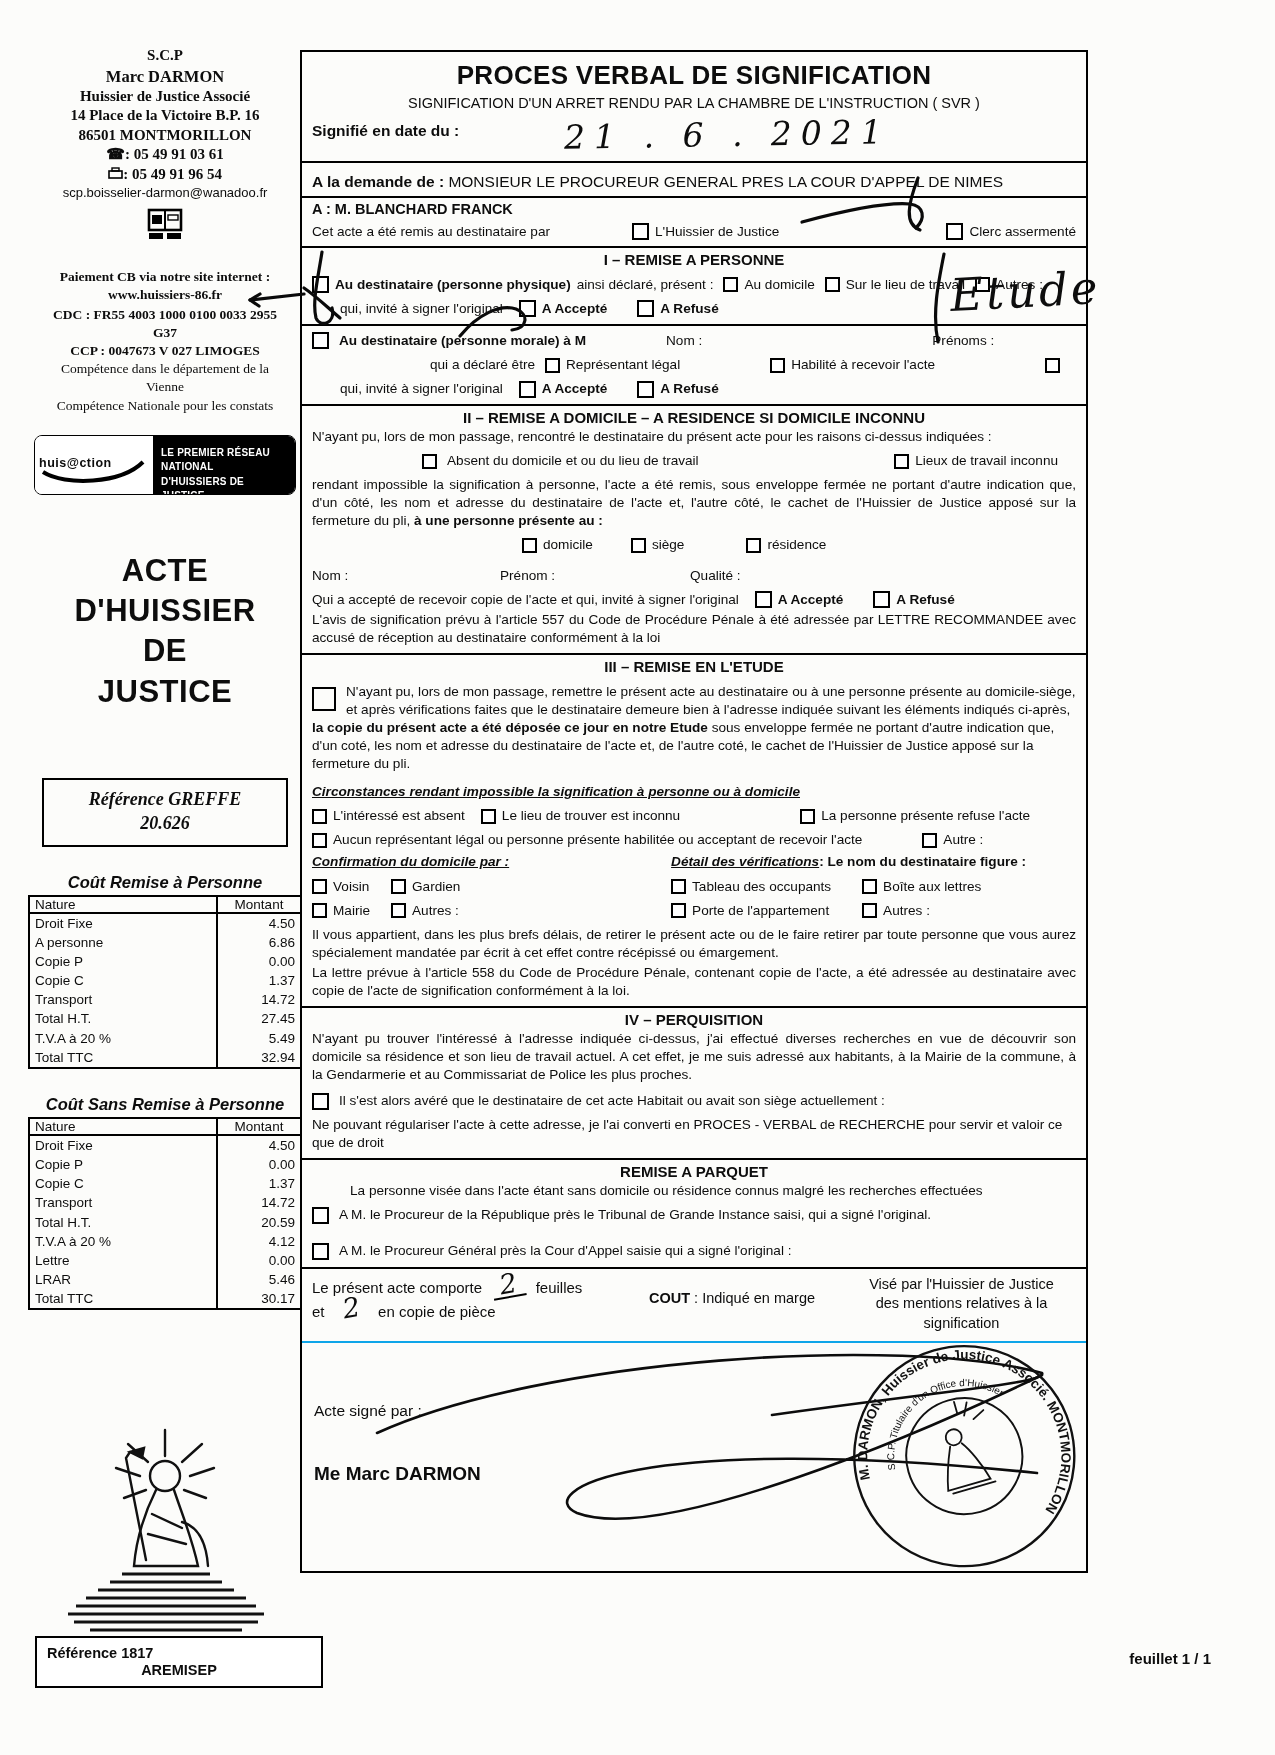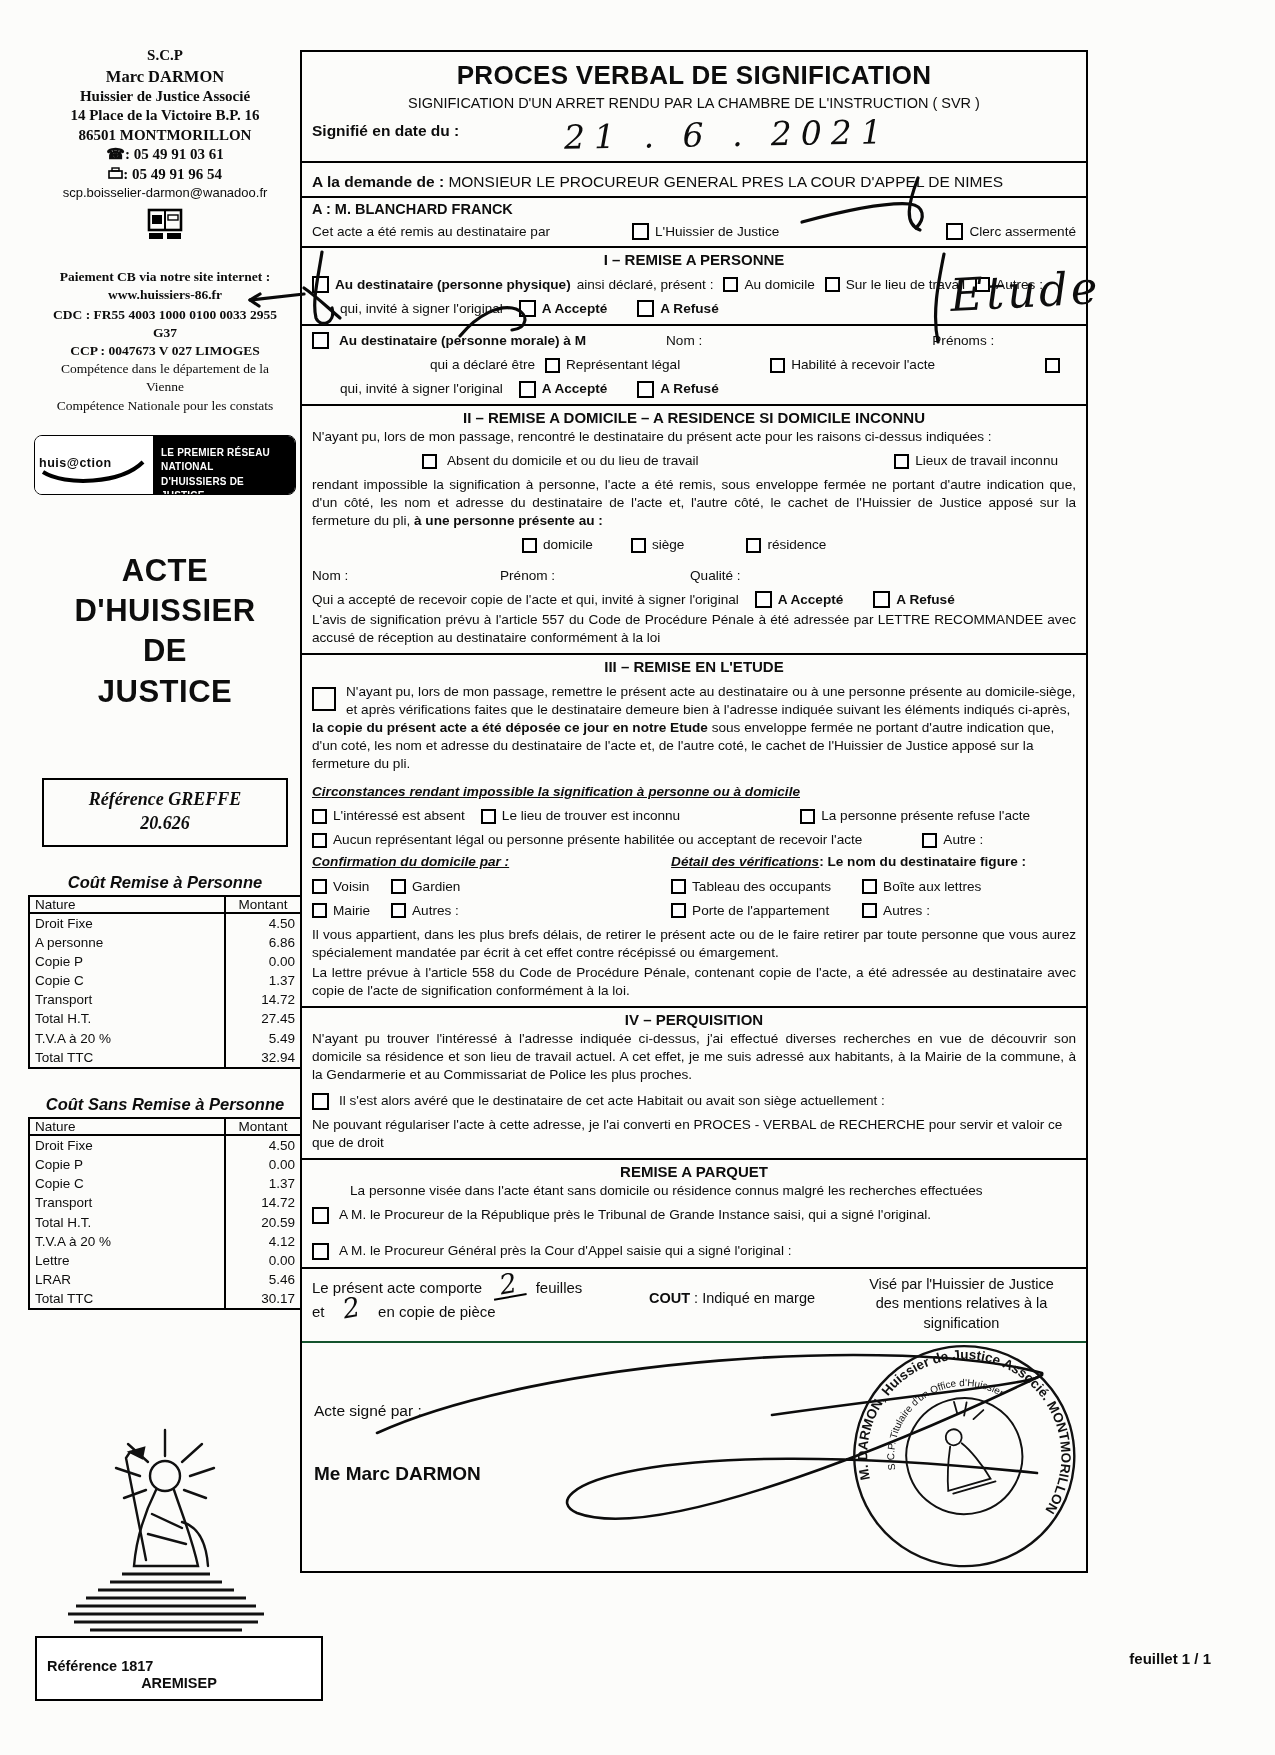--- a/index.html
+++ b/index.html
@@ -26,24 +26,24 @@
   .network-right { flex:1; background:#000; color:#fff; font-size:10px; font-weight:bold; padding:10px 5px 0 8px; line-height:1.45; letter-spacing:0.2px; }
   .acte-title { margin-top:56px; font-size:31px; font-weight:bold; line-height:1.3; letter-spacing:0.5px; }
   .greffe-box { margin:66px 14px 0; border:2px solid #000; padding:7px 4px 9px;
     font-family:"Liberation Serif", serif; font-style:italic; font-weight:bold; font-size:18px; line-height:1.35; }
   .cost { margin-top:26px; text-align:left; }
   .cost-title { text-align:center; font-style:italic; font-weight:bold; font-size:16.5px; margin-bottom:3px; }
   table.cost-t { width:100%; border-collapse:collapse; border:2px solid #000; font-size:13.5px; }
   .cost-t th { text-align:left; font-weight:normal; border-bottom:2px solid #000; padding:0 5px; }
   .cost-t th.amt { text-align:center; }
   .cost-t td { padding:0 5px; line-height:1.42; }
-  .cost-t .amt { border-left:2px solid #000; width:76px; text-align:right; }
+  .cost-t .amt { border-left:2px solid #000; width:84px; text-align:right; }
   .statue { margin-top:108px; }
   .bottom-ref { position:absolute; left:35px; top:1636px; width:288px; border:2px solid #000;
-    padding:20px 10px 8px; text-align:left; font-weight:bold; font-size:14.5px; background:#fff; }
+    padding:7px 10px 8px; text-align:left; font-weight:bold; font-size:14.5px; background:#fff; }
   .bottom-ref .l2 { text-align:center; margin-top:1px; }
   .feuillet { position:absolute; right:64px; top:1650px; font-weight:bold; font-size:15px; }
   
   .form { position:absolute; left:300px; top:50px; width:788px; border:2px solid #000;
     font-size:13.6px; line-height:1.33; overflow:visible; }
   .hdr { padding:6px 10px 0; }
   .f-title { text-align:center; font-weight:bold; font-size:26px; letter-spacing:0.3px; }
   .f-sub { text-align:center; font-size:14.5px; margin-top:1px; }
   .f-date { font-weight:bold; font-size:15.5px; margin:8px 0 2px; height:38px; position:relative; }
   .hand { font-family:"DejaVu Serif", serif; font-style:italic; }
@@ -68,21 +68,21 @@
   .und-it { font-style:italic; text-decoration:underline; font-weight:bold; }
   .two-col { display:flex; margin-top:4px; }
   .col-l { width:47%; } .col-r { flex:1; }
   .closing { border-top:2px solid #000; padding:6px 10px 8px; display:flex; align-items:flex-start; }
   .closing .c1 { width:305px; font-size:15px; line-height:1.5; }
   .closing .c2 { width:230px; text-align:center; font-size:14.5px; padding-top:14px; }
   .closing .c3 { flex:1; text-align:center; font-size:14.5px; line-height:1.35; }
   .hand-num { font-family:"DejaVu Serif", serif; font-style:italic; font-size:27px; display:inline-block;
     transform:rotate(-10deg); margin:0 6px; line-height:0.7; padding:0 8px 2px; border-bottom:2px solid #000; }
   .hand-num.noline { border-bottom:none; }
-  .sig-box { border-top:2px solid #14532d; height:230px; position:relative; }
+  .sig-box { border-top:2px solid #0ea5e9; height:230px; position:relative; }
   .sig-label { position:absolute; left:12px; top:58px; font-size:15.5px; }
   .sig-name { position:absolute; left:12px; top:118px; font-size:19px; font-weight:bold; }
   .marks { position:absolute; left:-60px; top:0; pointer-events:none; }
   .etude { position:absolute; left:648px; top:210px; font-size:45px; letter-spacing:3px;
     transform:rotate(-3deg); white-space:nowrap; font-weight:normal; }
   .stamp { position:absolute; right:4px; top:-4px; transform:rotate(-16deg); }
   .sig-strokes { position:absolute; left:0; top:-30px; }
 </style>
 </head>
 <body>

